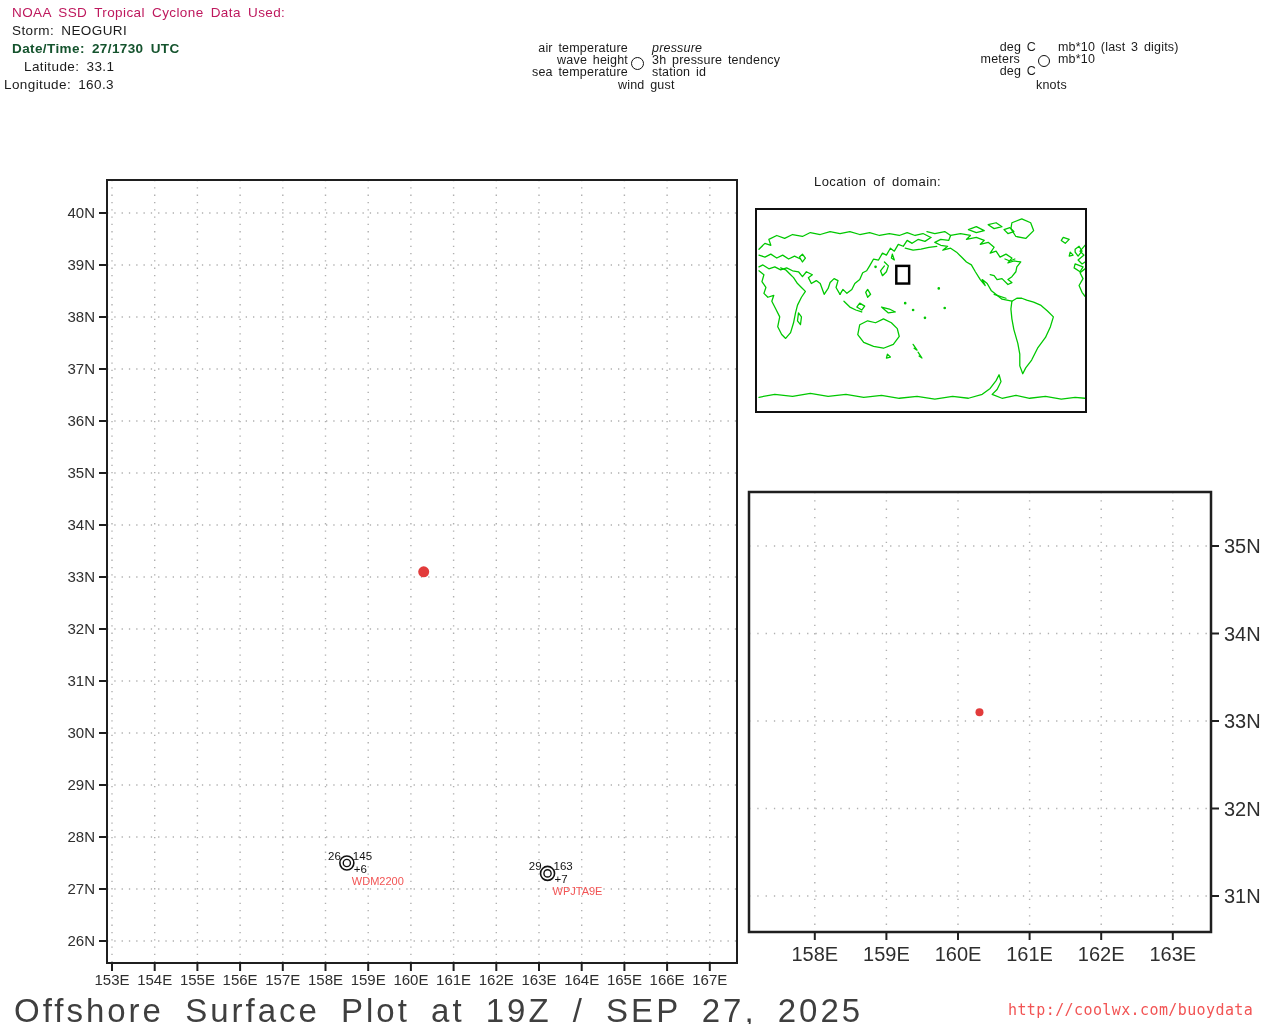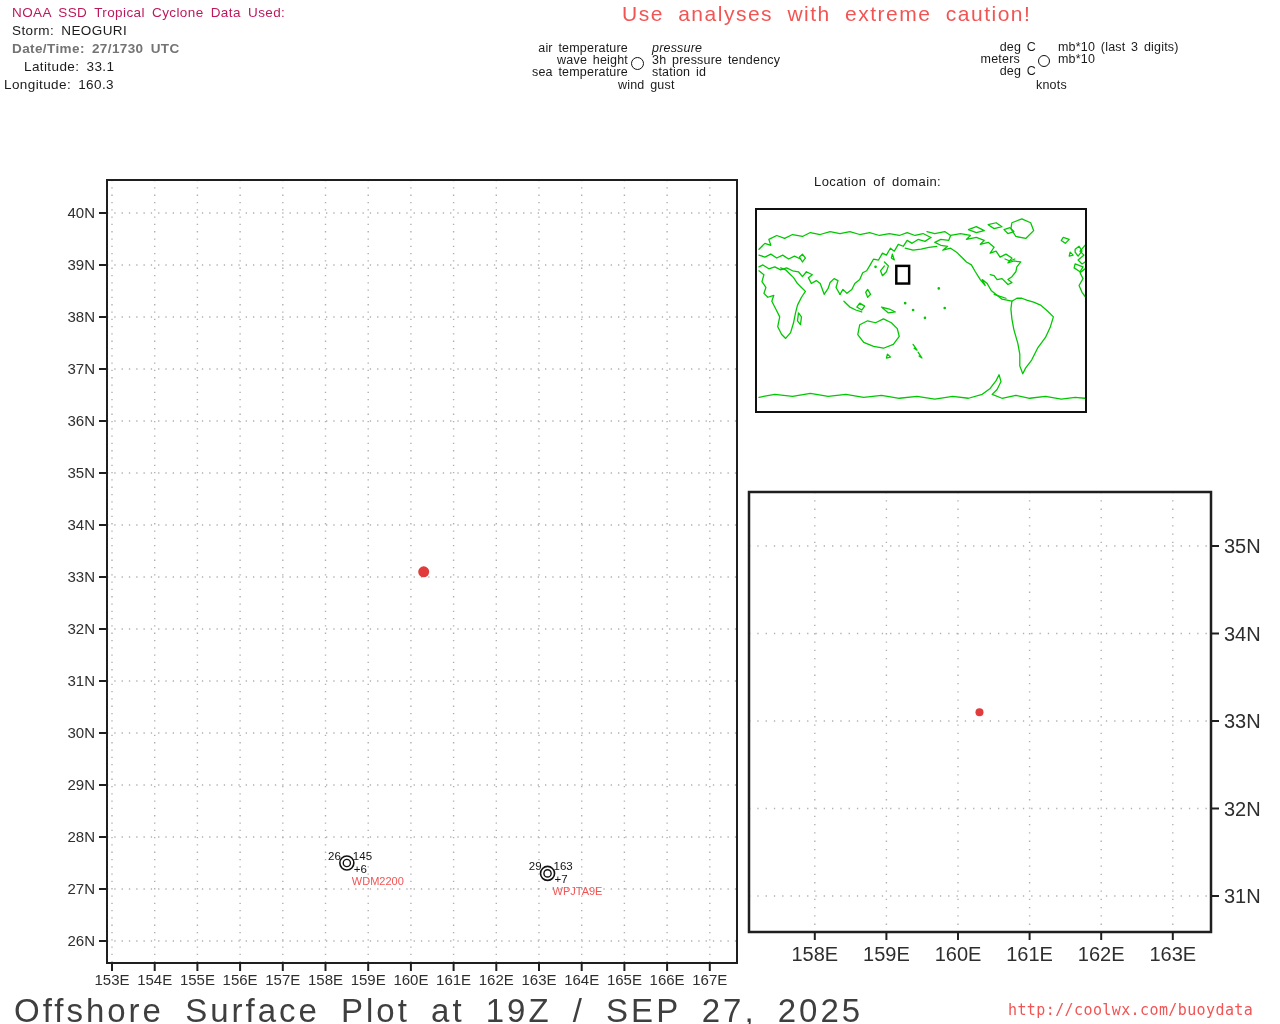--- a/index.html
+++ b/index.html
@@ -1,21 +1,21 @@
 <!DOCTYPE html>
 <html><head>
 <meta charset="utf-8">
 <style>
   html,body{margin:0;padding:0;background:#fff;}
   .canvas{position:relative;width:1280px;height:1024px;background:#ffffff;overflow:hidden;
           font-family:"Liberation Sans",sans-serif;color:#1a1a1a;}
   .abs{position:absolute;white-space:pre;}
   .hdr{font-size:13.5px;letter-spacing:.4px;word-spacing:3px;}
   .red-soft{color:#be185d;}
-  .red-bold{color:#737373;font-weight:bold;}
+  .red-bold{color:#14532d;font-weight:bold;}
   .caution{font-size:21px;letter-spacing:1.5px;word-spacing:7px;color:#f25454;}
   .leg{font-size:12.5px;letter-spacing:.2px;word-spacing:2px;color:#1a1a1a;}
   .leg-l{text-align:right;}
   .leg-circle{box-sizing:border-box;border:1.6px solid #111;border-radius:50%;background:#fff;}
   .warn{font-size:13.5px;letter-spacing:.6px;word-spacing:4px;color:#f25454;}
   .inset-title{font-size:13px;letter-spacing:.4px;word-spacing:3px;color:#1a1a1a;}
   .inset-box{position:absolute;border:2px solid #101010;background:#fff;}
   .footer-title{font-size:33px;color:#3f3f3f;letter-spacing:3px;word-spacing:9px;}
   .footer-url{font-size:15px;font-family:"DejaVu Sans Mono",monospace;color:#f25454;letter-spacing:.4px;}
   svg text{font-family:"Liberation Sans",sans-serif;}
@@ -24,21 +24,20 @@
 <body>
 
 <div class="canvas">
 
   <div class="abs hdr red-soft" style="left:12px;top:5px;">NOAA SSD Tropical Cyclone Data Used:</div>
   <div class="abs hdr" style="left:12px;top:23px;">Storm: NEOGURI</div>
   <div class="abs hdr red-bold" style="left:12px;top:41px;">Date/Time: 27/1730 UTC</div>
   <div class="abs hdr" style="left:12px;top:59px;margin-left:12px;">Latitude: 33.1</div>
   <div class="abs hdr" style="left:4px;top:77px;text-align:center;">Longitude: 160.3</div>
 
-  <div class="abs caution" style="left:622px;top:2px;">Use analyses with extreme caution!</div>
 
   <div>
     <div class="abs leg leg-l" style="left:430px;top:41px;width:198px;">air temperature</div>
     <div class="abs leg" style="left:652px;top:41px;font-style:italic;">pressure</div>
     <div class="abs leg leg-l" style="left:430px;top:53px;width:198px;">wave height</div>
     <div class="abs leg-circle" style="left:631px;top:57px;width:13px;height:13px;"></div>
     <div class="abs leg" style="left:652px;top:53px;">3h pressure tendency</div>
     <div class="abs leg leg-l" style="left:430px;top:65px;width:198px;">sea temperature</div>
     <div class="abs leg" style="left:652px;top:65px;">station id</div>
     <div class="abs leg" style="left:618px;top:78px;">wind gust</div>

